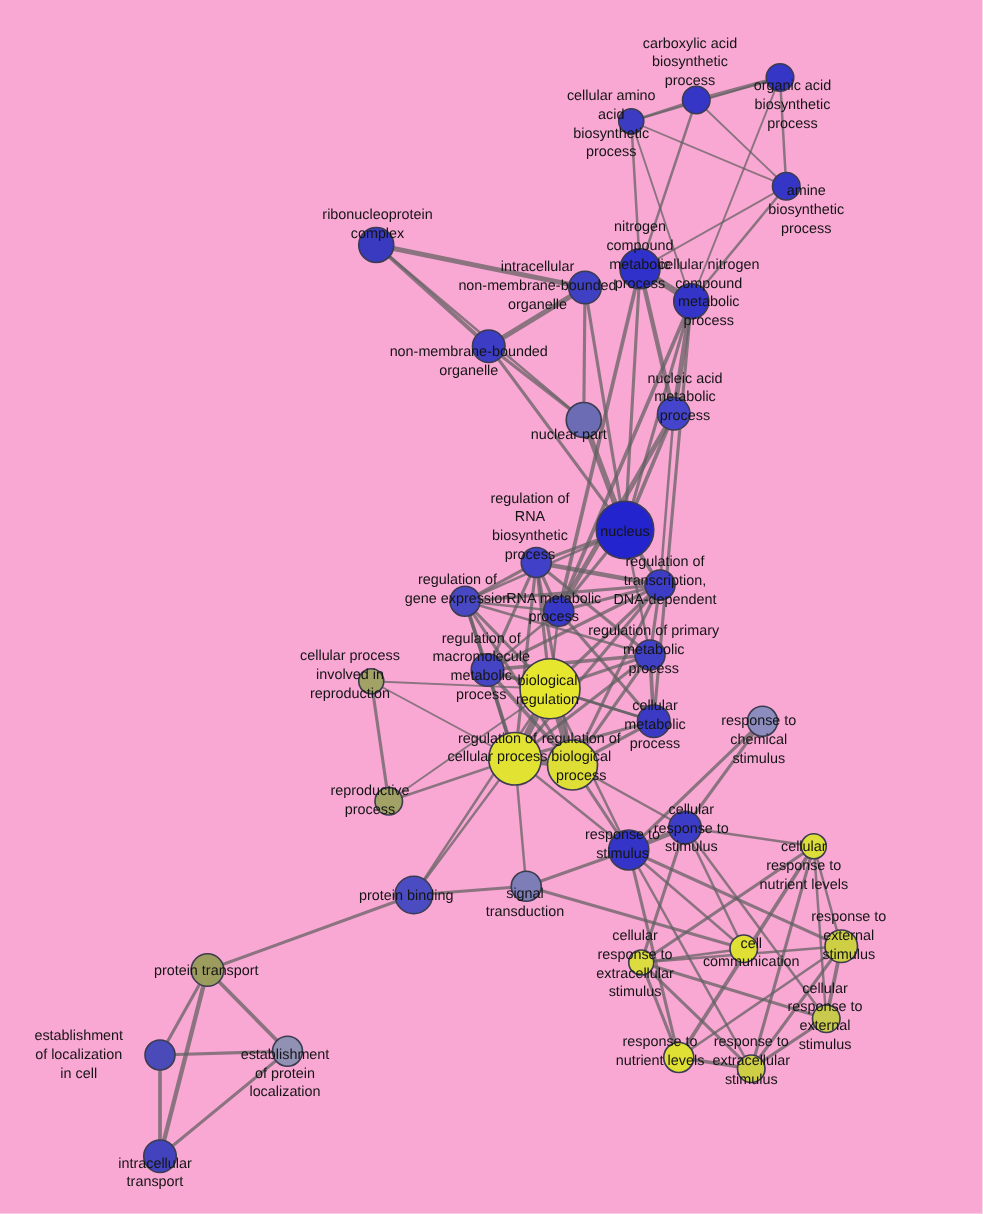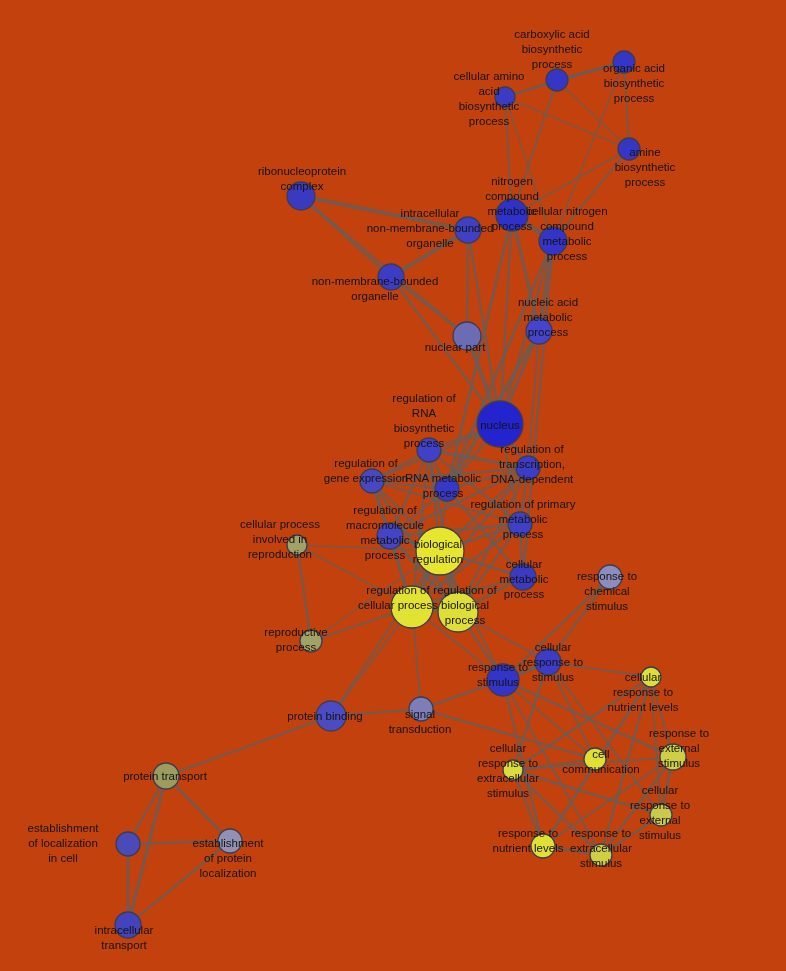--- a/index.html
+++ b/index.html
@@ -4,21 +4,21 @@
 <style>
   html, body {
     margin: 0;
     padding: 0;
     background: #ffffff;
   }
   .canvas-wrap {
     width: 786px;
     height: 971px;
     position: relative;
-    background: #c2410c;
+    background: #f9a8d4;
     overflow: hidden;
   }
   svg text {
     font-family: "Liberation Sans", sans-serif;
     font-size: 11.5px;
     fill: #141414;
   }
   svg circle {
     cursor: pointer;
   }

